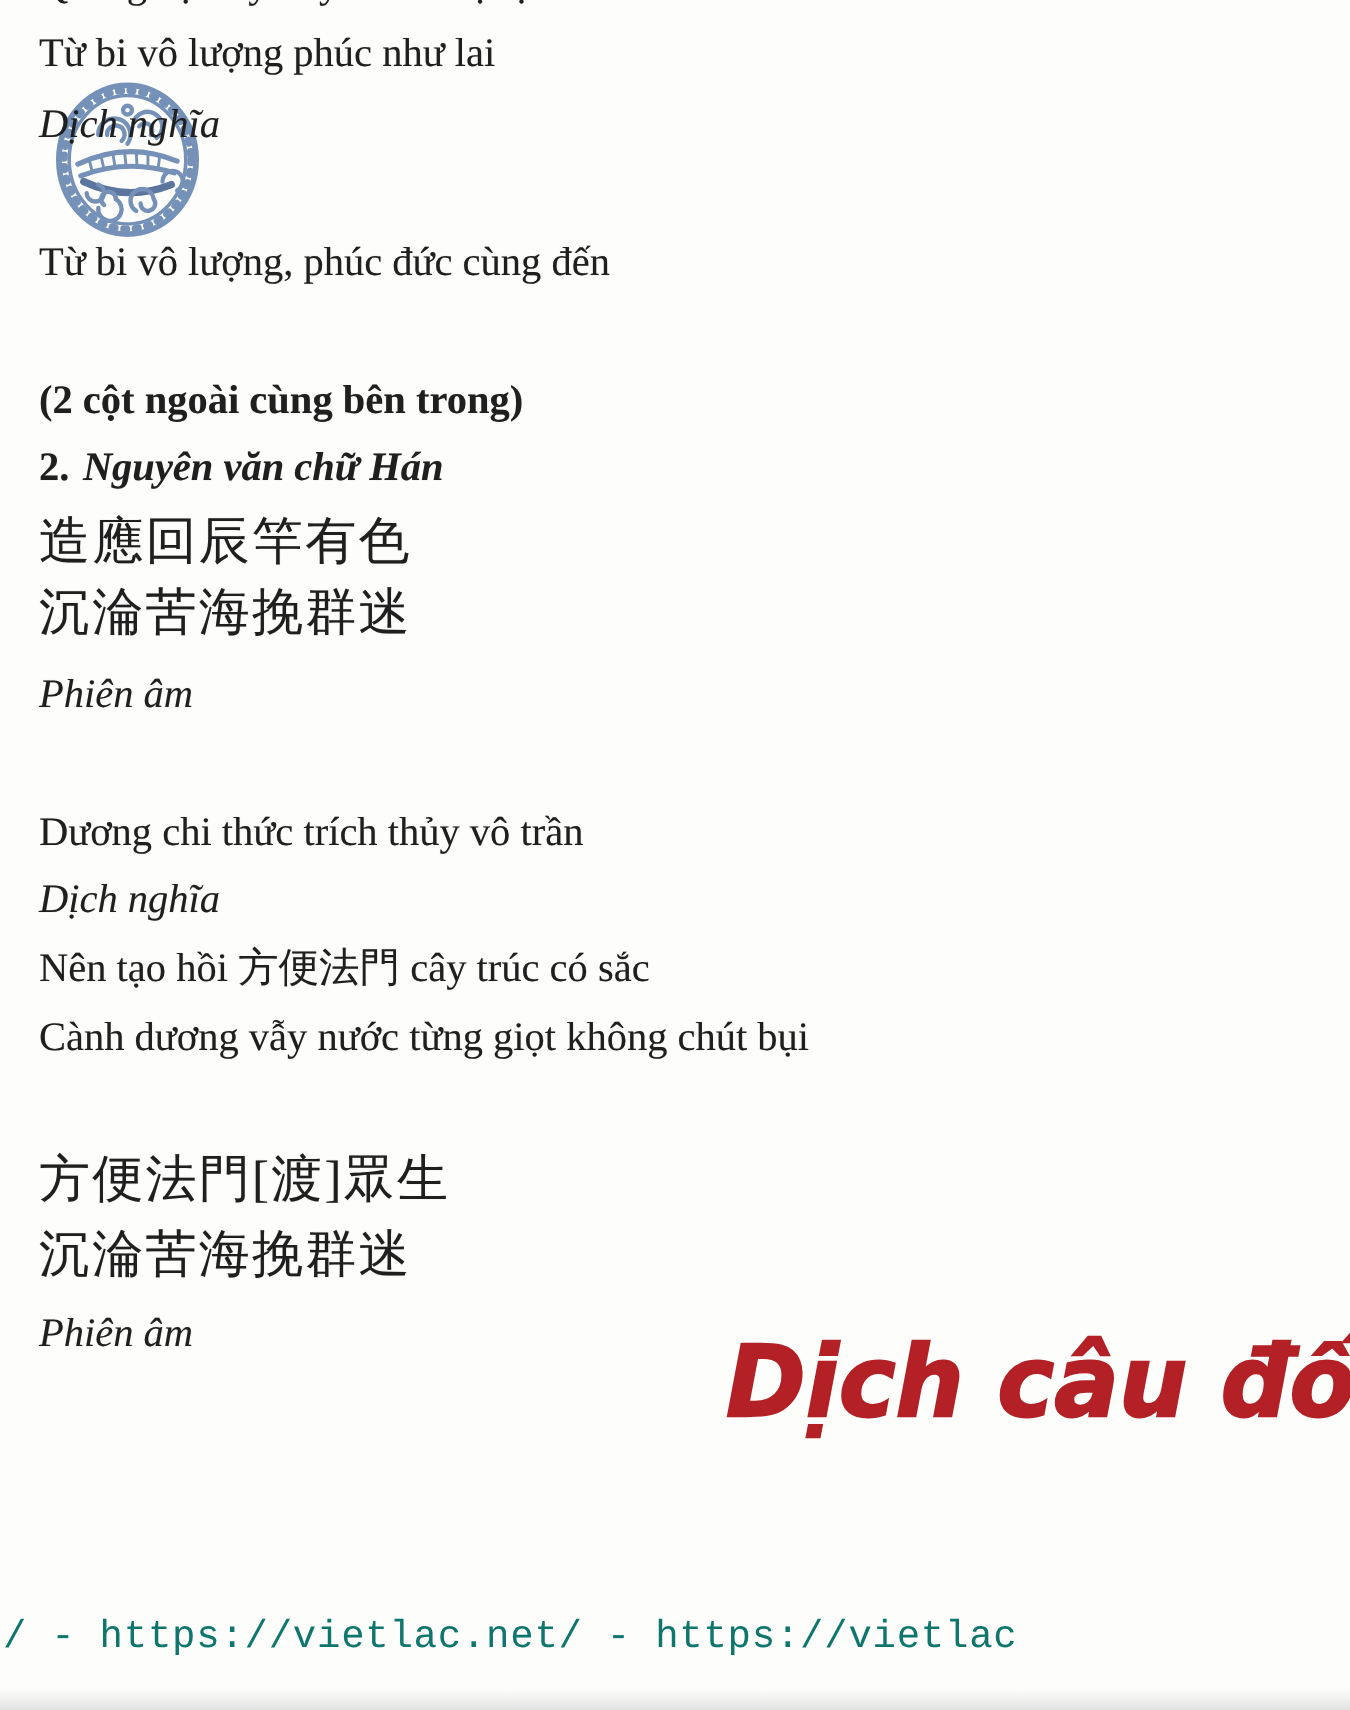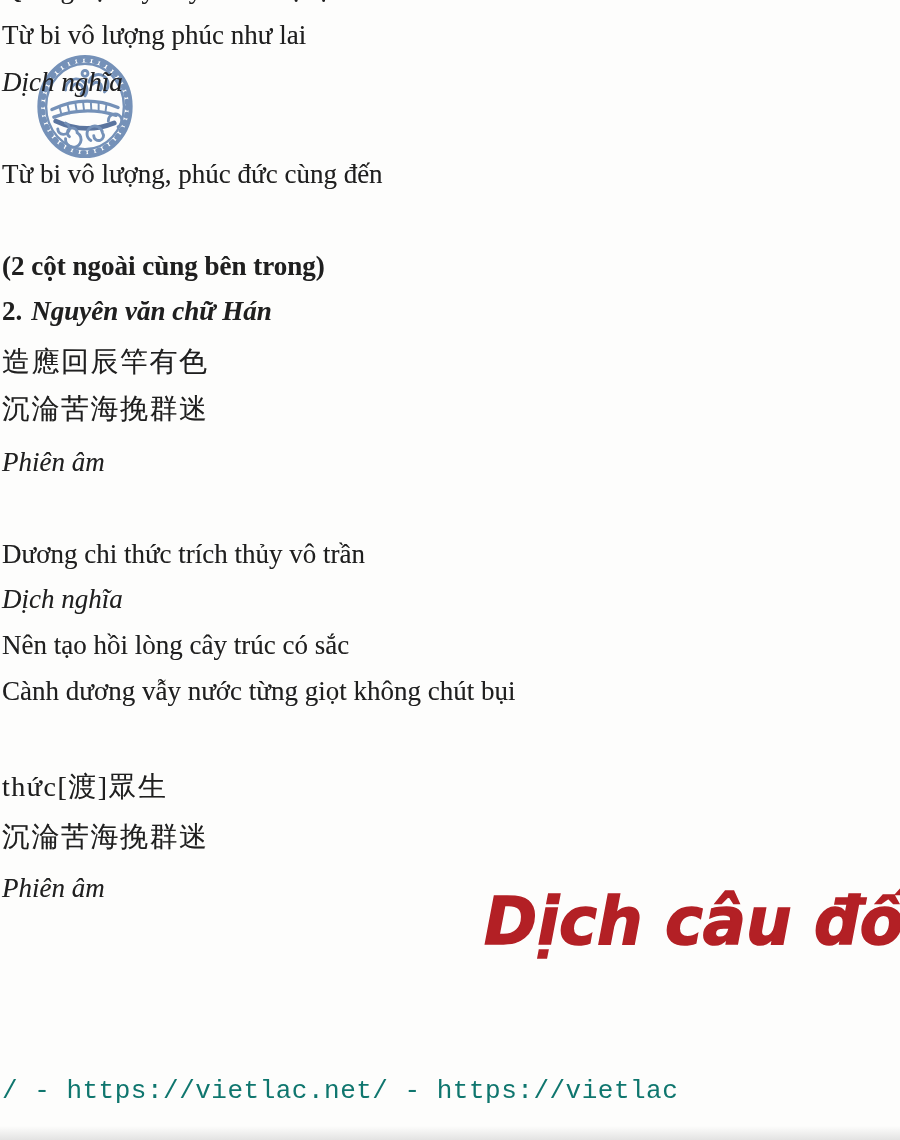--- a/index.html
+++ b/index.html
@@ -11,30 +11,30 @@
     font-family:"Liberation Serif", serif;
     color:#1f1f1f;
   }
   
   #screen::after{
     content:"";position:absolute;left:0;right:0;bottom:0;height:14px;
     background:linear-gradient(rgba(255,255,255,0), rgba(205,205,205,.55));
     pointer-events:none;
   }
   .line{
-    position:absolute;left:2px;
+    position:absolute;left:26px;
     font-size:27px;line-height:36px;
     white-space:nowrap;
     text-shadow:0 0 .6px rgba(30,30,30,.35); 
   }
   .bi{font-weight:normal;font-style:italic;}
   .b{font-weight:bold;}
   .numhead .num{font-weight:bold;margin-right:9px;}
   .numhead .t{font-weight:bold;font-style:italic;margin-top:46px;}
-  .cjk{font-size:28px;line-height:38px;letter-spacing:1.5px;}
+  .cjk{font-size:34px;line-height:38px;letter-spacing:1.5px;}
   #watermark{
     position:absolute;left:36px;top:53px;width:98px;height:107px;
     opacity:.78;
   }
   #caption{
     position:absolute;left:484px;top:882px;
     font-family:"DejaVu Sans", sans-serif;
     font-weight:bold;font-style:italic;
     font-size:66px;line-height:80px;
     color:#b32025;
@@ -88,24 +88,24 @@
   <div class="line b" style="top:248px">(2 cột ngoài cùng bên trong)</div>
 
   <div class="line numhead" style="top:293px">
     <span class="num">2.</span><span class="t">Nguyên văn chữ Hán</span>
   </div>
   <div class="line cjk" style="top:343px">造應回辰竿有色</div>
   <div class="line cjk" style="top:390px">沉淪苦海挽群迷</div>
   <div class="line bi" style="top:444px">Phiên âm</div>
   <div class="line" style="top:536px">Dương chi thức trích thủy vô trần</div>
   <div class="line bi" style="top:581px">Dịch nghĩa</div>
-  <div class="line" style="top:627px">Nên tạo hồi lòng cây trúc có sắc</div>
+  <div class="line" style="top:627px">Nên tạo hồi 方便法門 cây trúc có sắc</div>
   <div class="line" style="top:673px">Cành dương vẫy nước từng giọt không chút bụi</div>
 
-  <div class="line cjk" style="top:768px">thức[渡]眾生</div>
+  <div class="line cjk" style="top:768px">方便法門[渡]眾生</div>
   <div class="line cjk" style="top:818px">沉淪苦海挽群迷</div>
   <div class="line bi" style="top:870px">Phiên âm</div>
 
   <div id="caption">Dịch câu đối</div>
 
   <div id="footer">/ - https://vietlac.net/ - https://vietlac</div>
 
 </div>
 
 </body></html>

